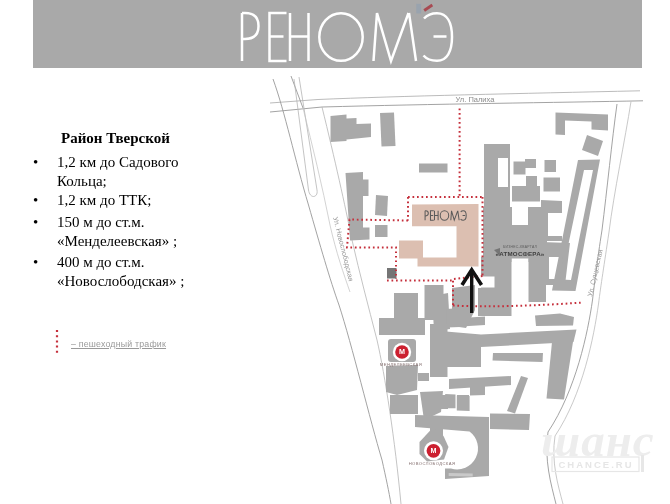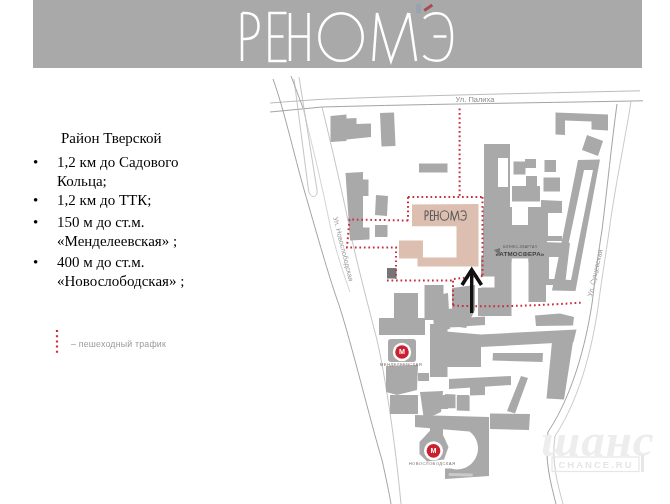--- a/index.html
+++ b/index.html
@@ -1,24 +1,24 @@
 <!DOCTYPE html>
 <html><head>
 <meta charset="utf-8">
 <style>
 html,body{margin:0;padding:0;}
 body{width:670px;height:504px;position:relative;background:#fff;overflow:hidden;
      font-family:"Liberation Sans",sans-serif;}
 #band{position:absolute;left:33px;top:0;width:609px;height:68px;background:#a9a9a9;}
 #txt{position:absolute;left:0;top:0;width:270px;font-family:"Liberation Serif",serif;color:#000;}
-#title{position:absolute;left:61px;top:129px;font-size:15px;font-weight:normal;line-height:19px;}
+#title{position:absolute;left:61px;top:129px;font-size:15px;font-weight:bold;line-height:19px;}
 #list{position:absolute;left:33px;top:153px;width:200px;font-size:15px;line-height:19px;}
 .li{position:relative;padding-left:24px;}
 .li .b{position:absolute;left:0;top:0;font-size:15px;}
-#legtext{position:absolute;left:71px;top:339px;font-size:8.8px;color:#9a9a9a;letter-spacing:0.2px;}
+#legtext{position:absolute;left:71px;top:339px;font-size:8.8px;color:#9a9a9a;letter-spacing:0.2px;text-decoration:underline;}
 svg{position:absolute;left:0;top:0;}
 </style>
 </head>
 <body>
 
 <div id="band"></div>
 
 <div id="txt">
 
   <div id="title">Район Тверской</div>

